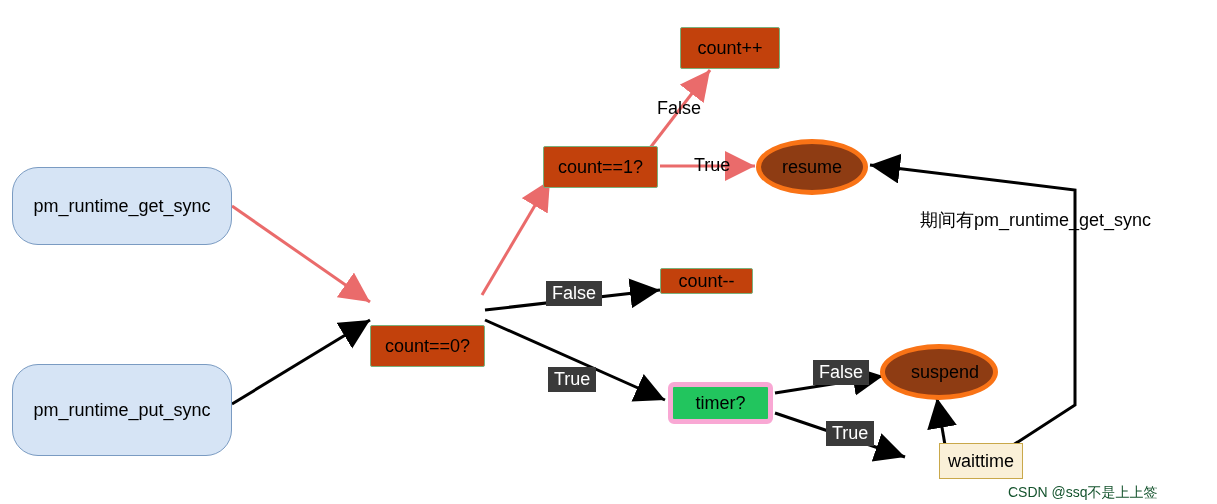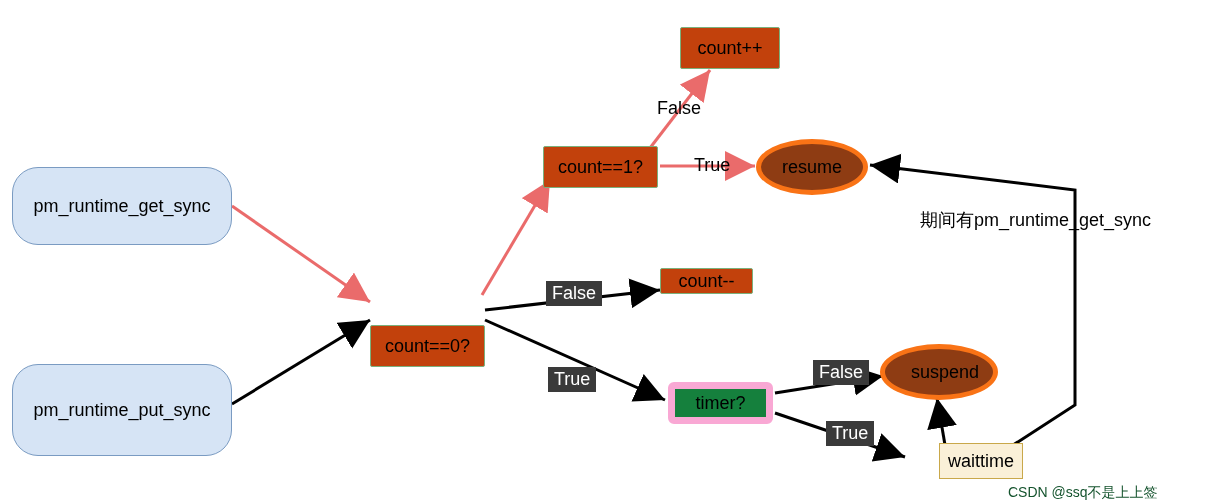--- a/index.html
+++ b/index.html
@@ -23,22 +23,22 @@
       background: #d6e4f5;
       border: 1px solid #7a9bc2;
       border-radius: 26px;
     }
     .green-box {
       background: #c2410c;
       border: 1px solid #7bb07c;
       border-radius: 2px;
     }
     .purple-box {
-      background: #15803d;
-      border: 7px solid #f9a8d4;
+      background: #22c55e;
+      border: 5px solid #f9a8d4;
       border-radius: 6px;
     }
     .yellow-box {
       background: #faf0d8;
       border: 1px solid #c9a84a;
     }
     .brown-ellipse {
       background: #8e3c13;
       border: 5px solid #f97316;
       border-radius: 50%;

